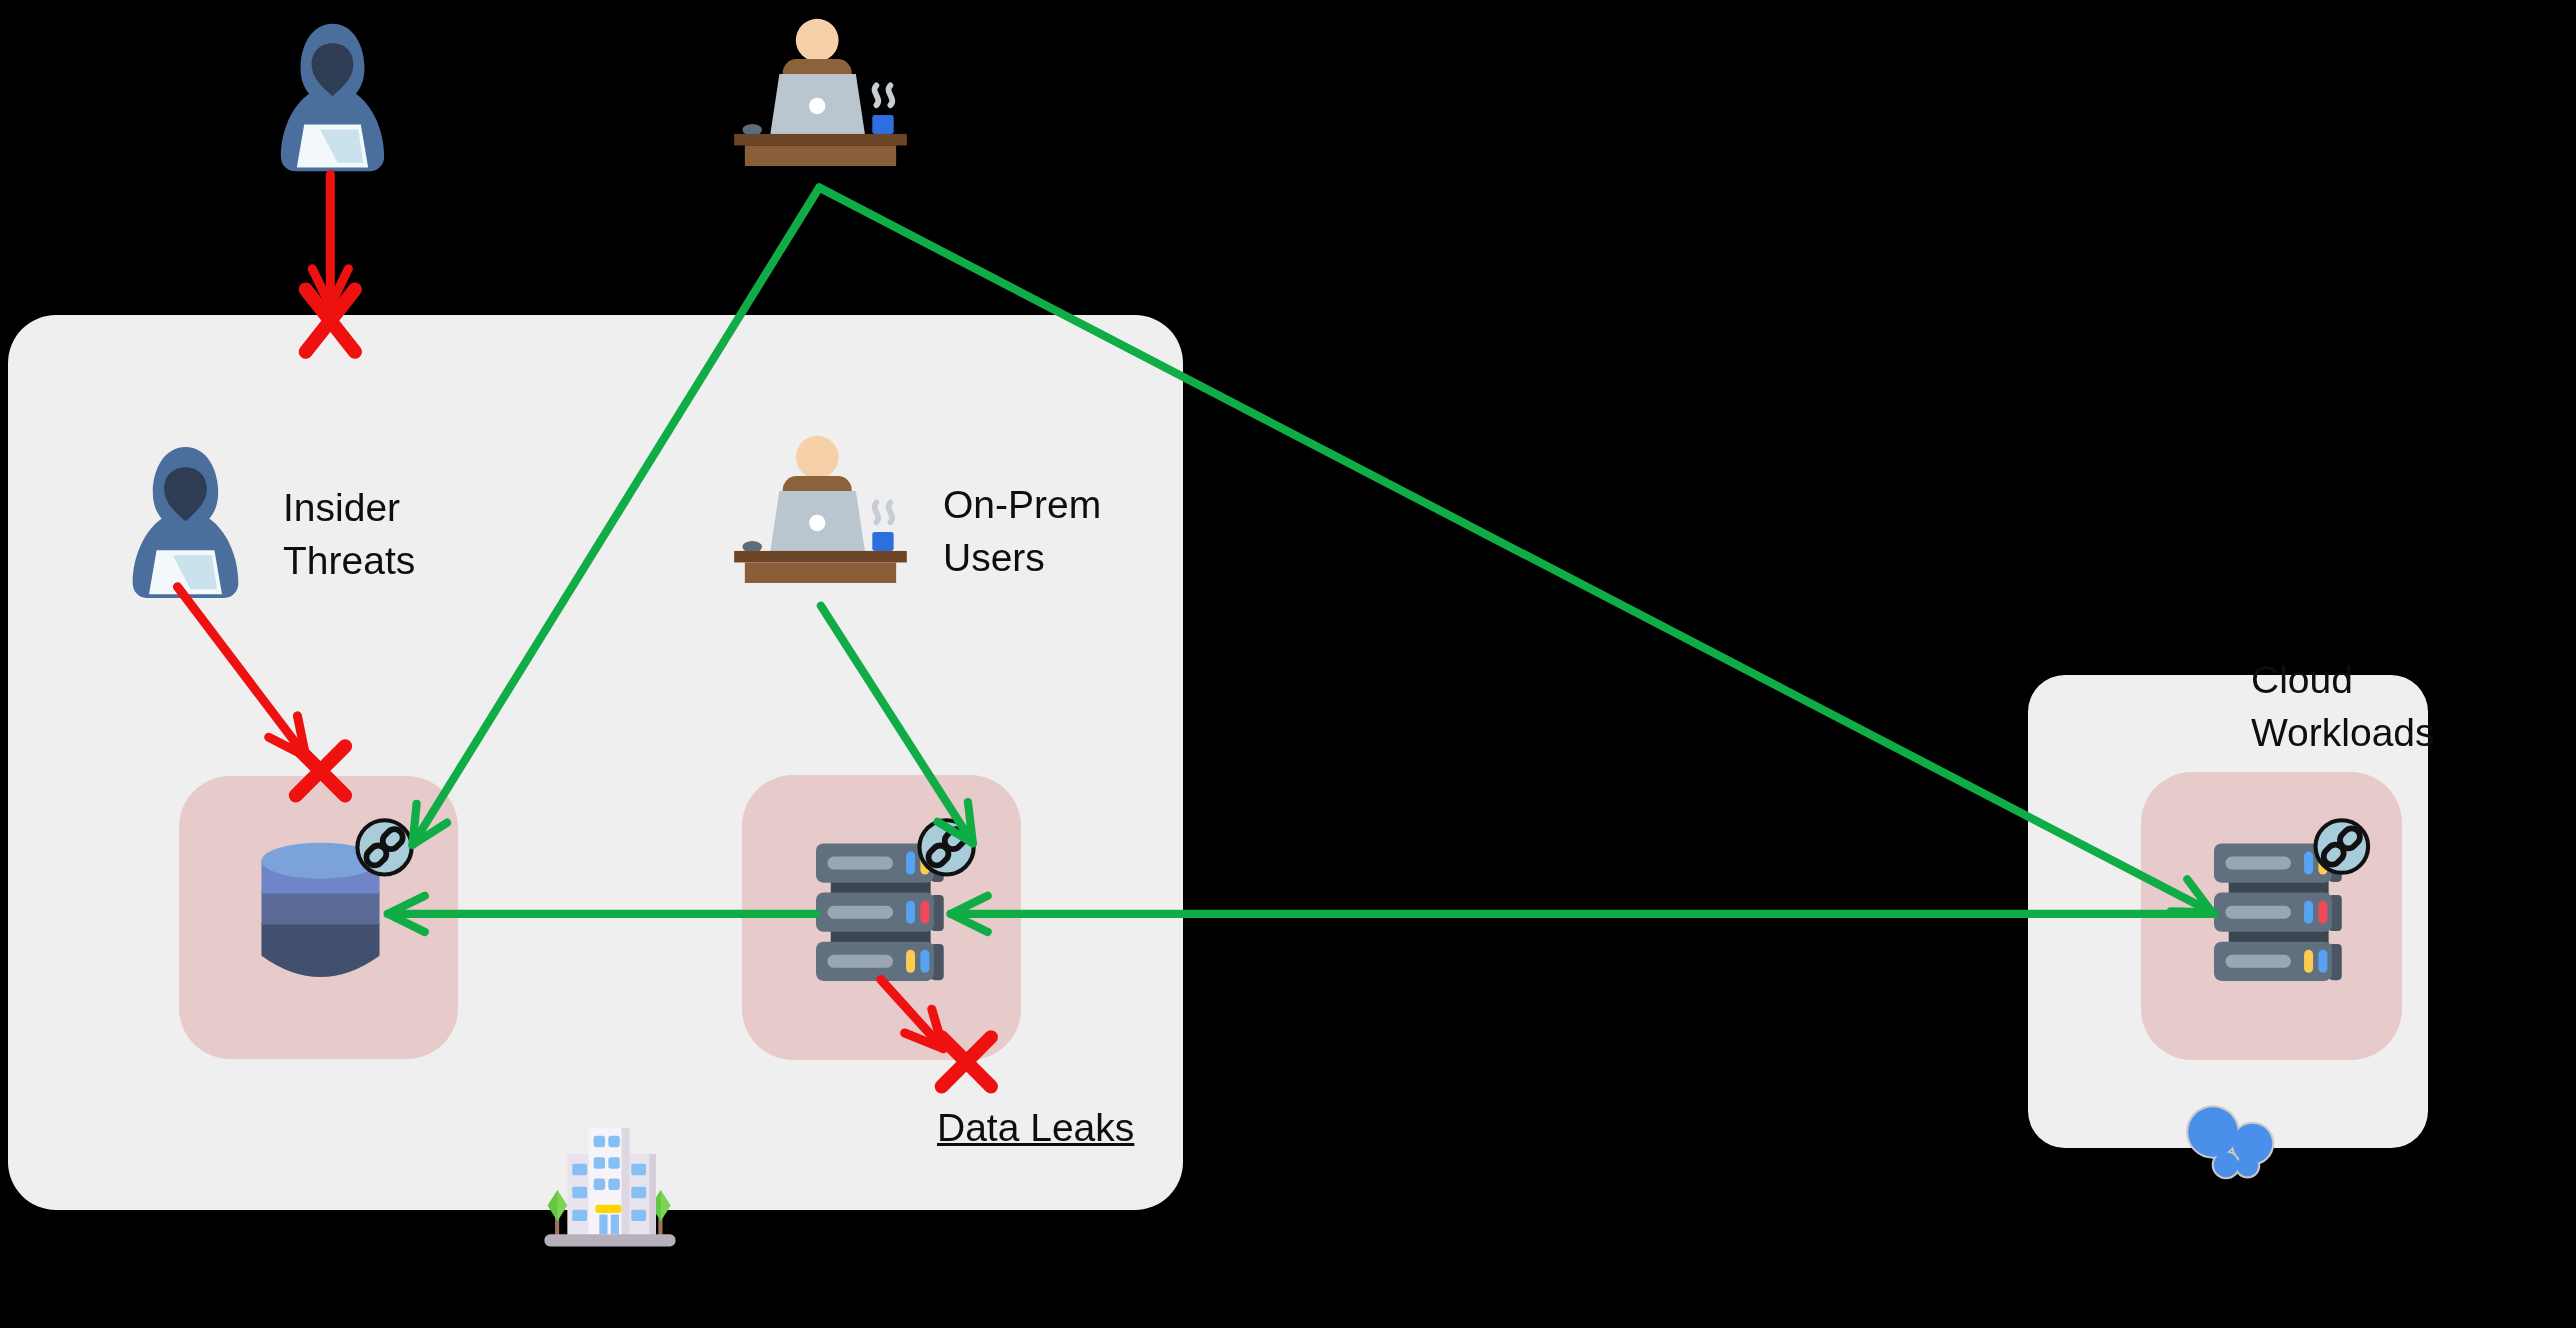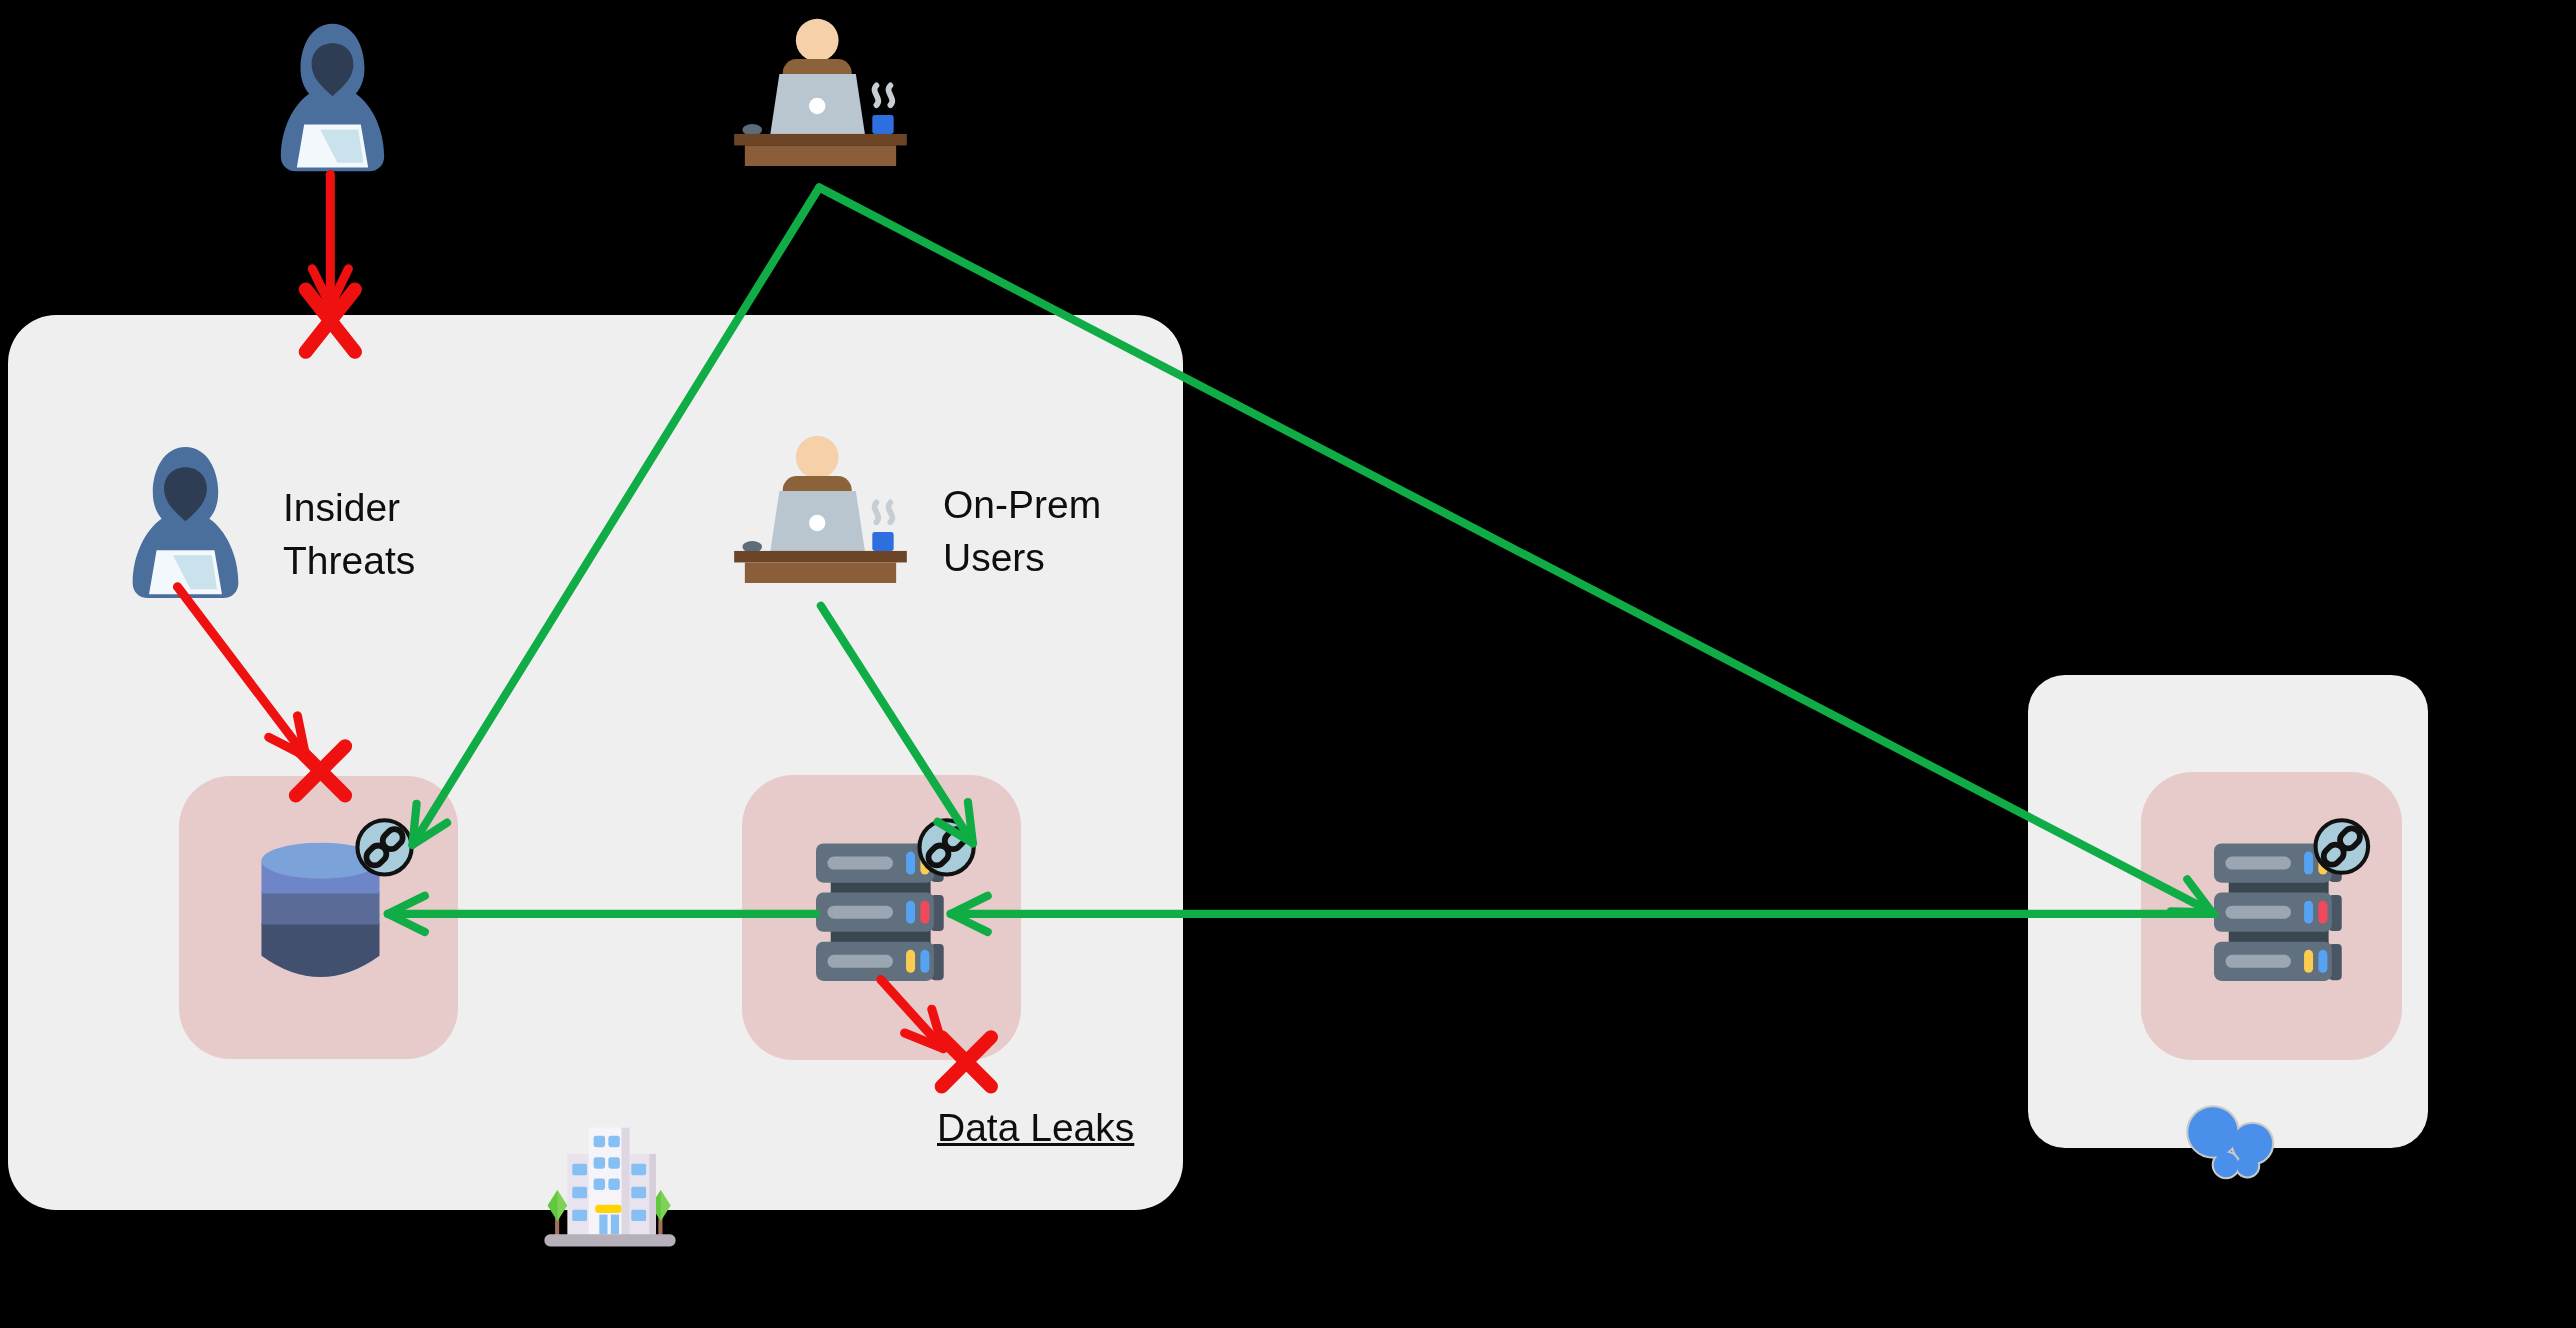--- a/index.html
+++ b/index.html
@@ -184,20 +184,24 @@
 
   <div class="label lbl-insider">
     <div>Insider</div>
     <div>Threats</div>
   </div>
   <div class="label lbl-onprem">
     <div>On-Prem</div>
     <div>Users</div>
   </div>
   <div class="label lbl-dataleaks">Data Leaks</div>
+  <div class="label lbl-cloud">
+    <div>Cloud</div>
+    <div>Workloads</div>
+  </div>
 
   <svg class="overlay" width="2576" height="1329" viewBox="0 0 3135 1617">
 
     <g transform="translate(468,1031)">
       <circle r="33" class="badge-circle"></circle>
       <g transform="rotate(-45)">
         <rect x="-27" y="-10" width="26" height="20" rx="10" class="chain"></rect>
         <rect x="1" y="-10" width="26" height="20" rx="10" class="chain"></rect>
       </g>
     </g>

